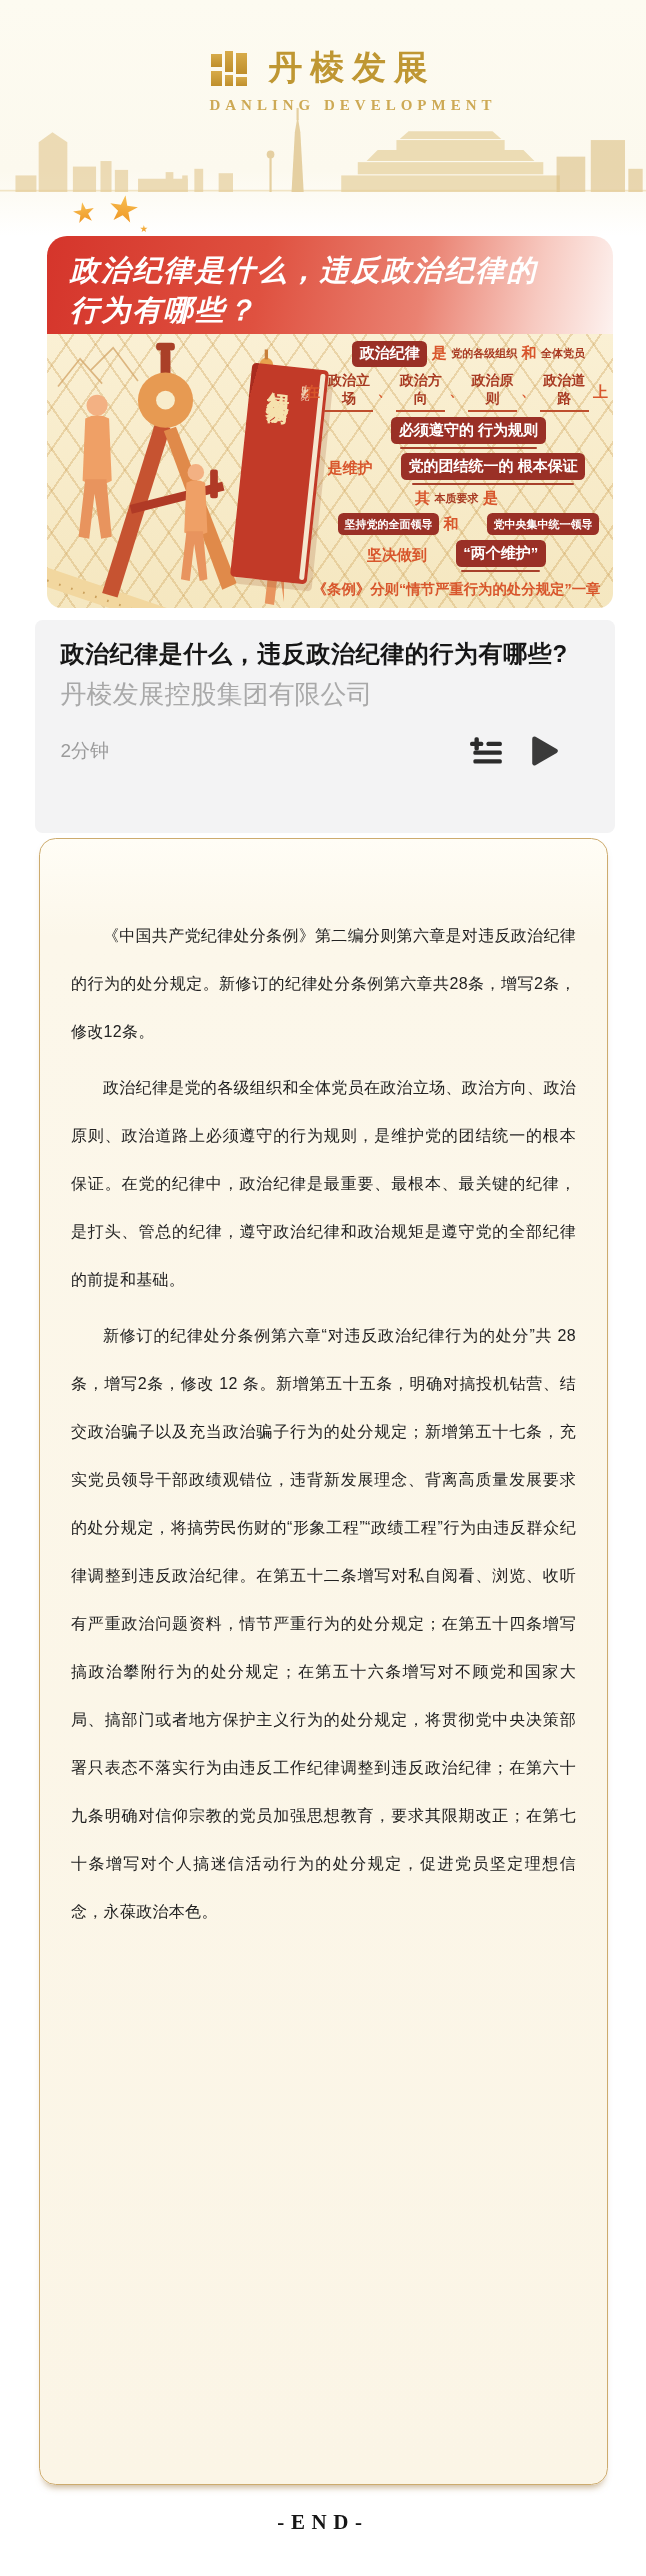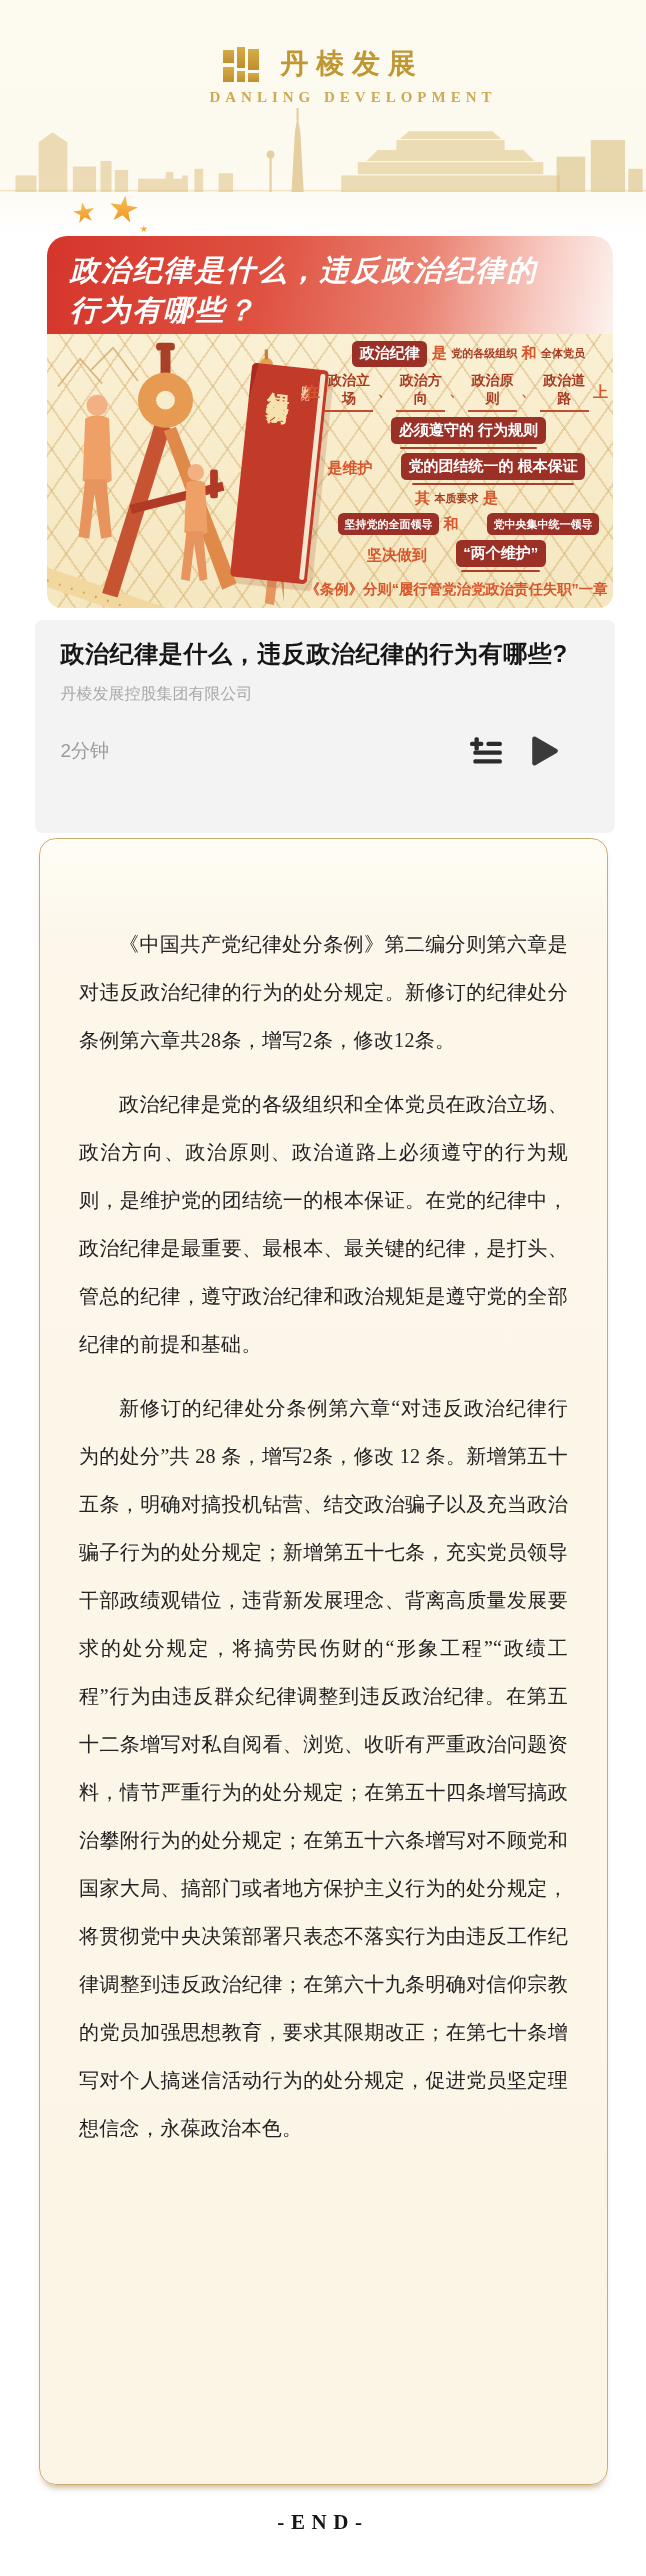--- a/index.html
+++ b/index.html
@@ -20,21 +20,21 @@
   .logo-mark{position:relative;width:36px;height:35px;flex:0 0 auto;}
   .lm{position:absolute;background:linear-gradient(#d7ab4a,#bf8f2c);}
   .lm.a{left:0;top:3.3px;width:11px;height:13.3px;}
   .lm.b{left:0;top:20px;width:11px;height:15.5px;}
   .lm.c{left:14.4px;top:0;width:7.7px;height:21px;}
   .lm.d{left:14.4px;top:24px;width:7.7px;height:11px;}
   .lm.e{left:25.4px;top:2.2px;width:11px;height:21px;}
   .lm.f{left:25.4px;top:26.5px;width:11px;height:8.8px;}
   .logo-cn{
     font-family:"Liberation Serif","DejaVu Serif",serif;
-    font-size:28px;font-weight:bold;color:#bf9733;letter-spacing:7.7px;
+    font-size:34px;font-weight:bold;color:#bf9733;letter-spacing:7.7px;
   }
   .logo-en{margin-top:5.5px;margin-left:60px;font-size:15px;color:#cda955;letter-spacing:5px;font-weight:bold;font-family:Liberation Serif, serif;}
   .skyline{position:absolute;left:0;top:108px;width:646px;height:84px;}
   
   .star{position:absolute;background:linear-gradient(#f8c053,#ee9422);
     clip-path:polygon(50% 0%,61% 35%,98% 35%,68% 57%,79% 91%,50% 70%,21% 91%,32% 57%,2% 35%,39% 35%);}
   .star1{left:73px;top:202px;width:22px;height:22px;transform:rotate(-10deg);}
   .star2{left:109px;top:195px;width:29px;height:29px;transform:rotate(8deg);}
   .star3{left:140px;top:225px;width:7.7px;height:7.7px;}
   
@@ -79,36 +79,36 @@
   .it-box.small{font-size:11px;padding:3.3px 6.6px;}
   .ubox{position:relative;margin-bottom:4.4px;}
   .ubox::after{content:"";position:absolute;left:6%;right:6%;bottom:-5px;height:2.2px;background:#a8402a;border-radius:1.1px;}
   .caption{color:#d8562c;font-size:14.4px;font-weight:bold;line-height:20.4px;margin-top:3.3px;}
   
   .meta-card{
     position:absolute;left:35px;top:620px;width:580px;height:213px;
     background:#f3f3f4;border-radius:7.7px;box-sizing:border-box;padding:15.5px 25.4px 0 25.4px;
   }
   .meta-title{font-size:24px;font-weight:bold;color:#161616;line-height:35px;letter-spacing:0.6px;}
-  .meta-author{margin-top:10px;font-size:16px;color:#a9a9a9;line-height:26.5px;}
+  .meta-author{margin-top:10px;font-size:26px;color:#a9a9a9;line-height:26.5px;}
   .meta-footer{margin-top:29px;display:flex;align-items:center;justify-content:space-between;}
   .meta-time{font-size:19px;color:#9b9b9b;}
   .meta-icons{display:flex;align-items:center;gap:26.5px;margin-right:31px;}
   
   .article-card{
     position:absolute;left:39px;top:838px;width:569px;height:1647px;
     box-sizing:border-box;border:1.7px solid #cdab6e;border-radius:16.6px;
     background:linear-gradient(#fffdf6 0%,#fcf7ea 6%,#fbf5e6 100%);
     box-shadow:0 5.5px 7.7px -4.4px rgba(150,110,50,.55);
     overflow:hidden;
   }
   .article-body{padding:65px 23px 0 23px;}
   .article-body p{
-    margin:16px;font-size:20px;line-height:48px;color:#222222;
-    text-align:justify;text-indent:2em;letter-spacing:0.3px;font-family:Liberation Serif, serif;
+    margin:8px;font-size:16px;line-height:48px;color:#222222;
+    text-align:justify;text-indent:2em;letter-spacing:0.3px;
   }
   
   .end-row{position:absolute;left:0;top:2510px;width:646px;text-align:center;}
   .end-label{
     font-family:"Liberation Serif","DejaVu Serif",serif;
     font-size:21px;font-weight:bold;color:#161616;letter-spacing:6.6px;
   }
 </style>
 </head>
 <body>
@@ -244,21 +244,21 @@
     </div>
     <div class="irow">
       <span class="it-box small">坚持党的全面领导</span>
       <span class="it-plain">和</span>
       <span class="it-box small">党中央集中统一领导</span>
     </div>
     <div class="irow">
       <span class="it-plain">坚决做到</span>
       <span class="it-box ubox">“两个维护”</span>
     </div>
-    <div class="caption">《条例》分则“履行管党治党政治责任失职”一章</div>
+    <div class="caption">《条例》分则“情节严重行为的处分规定”一章</div>
 
   </div>
 </div>
 
 <div class="meta-card">
   <div class="meta-title">政治纪律是什么，违反政治纪律的行为有哪些?</div>
   <div class="meta-author">丹棱发展控股集团有限公司</div>
   <div class="meta-footer">
     <div class="meta-time">2分钟</div>
     <div class="meta-icons">

